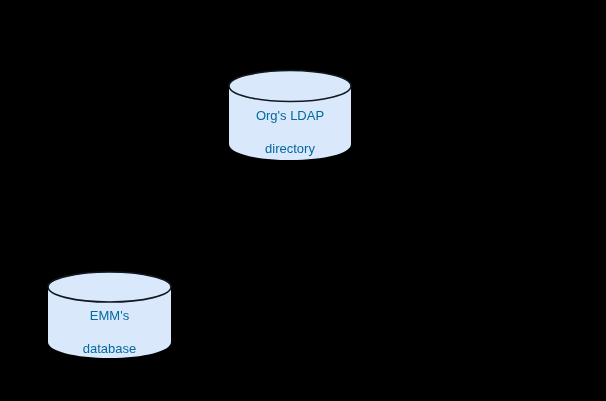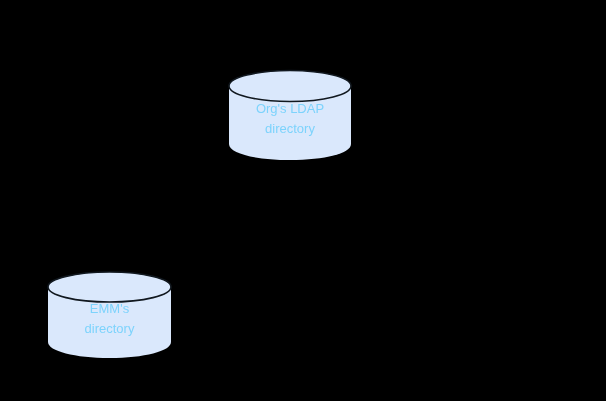--- a/index.html
+++ b/index.html
@@ -20,23 +20,23 @@
   }
   .cylinder svg {
     display: block;
     overflow: visible;
   }
   .cyl-label {
     position: absolute;
     left: 0;
     right: 0;
     text-align: center;
-    color: #7dd3fc;
+    color: #0369a1;
     font-size: 13px;
-    line-height: 20px;
+    line-height: 33px;
     white-space: pre-line;
     pointer-events: none;
     font-family: "Liberation Sans", "DejaVu Sans", sans-serif;
   }
   
   #node-ldap { left: 228px; top: 69px; width: 124px; height: 92px; }
   #node-ldap .cyl-label { top: 30px; }
   
   #node-emm { left: 47px; top: 271px; width: 125px; height: 88px; }
   #node-emm .cyl-label { top: 28px; }
@@ -57,17 +57,17 @@
     <div class="cyl-label">Org's LDAP
 directory</div>
   </div>
 
   <div class="cylinder" id="node-emm">
     <svg width="125" height="88" viewBox="0 0 125 88">
       <path d="M 1 16 L 1 71 C 1 80.2 28 87 62.5 87 C 97 87 124 80.2 124 71 L 124 16 Z" fill="#dae8fc" stroke="none"></path>
       <ellipse cx="62.5" cy="16" rx="61.5" ry="15" fill="#dae8fc" stroke="#11181f" stroke-width="1.6"></ellipse>
     </svg>
     <div class="cyl-label">EMM's
-directory</div>
+database</div>
   </div>
 
 
 </div>
 
 </body></html>

